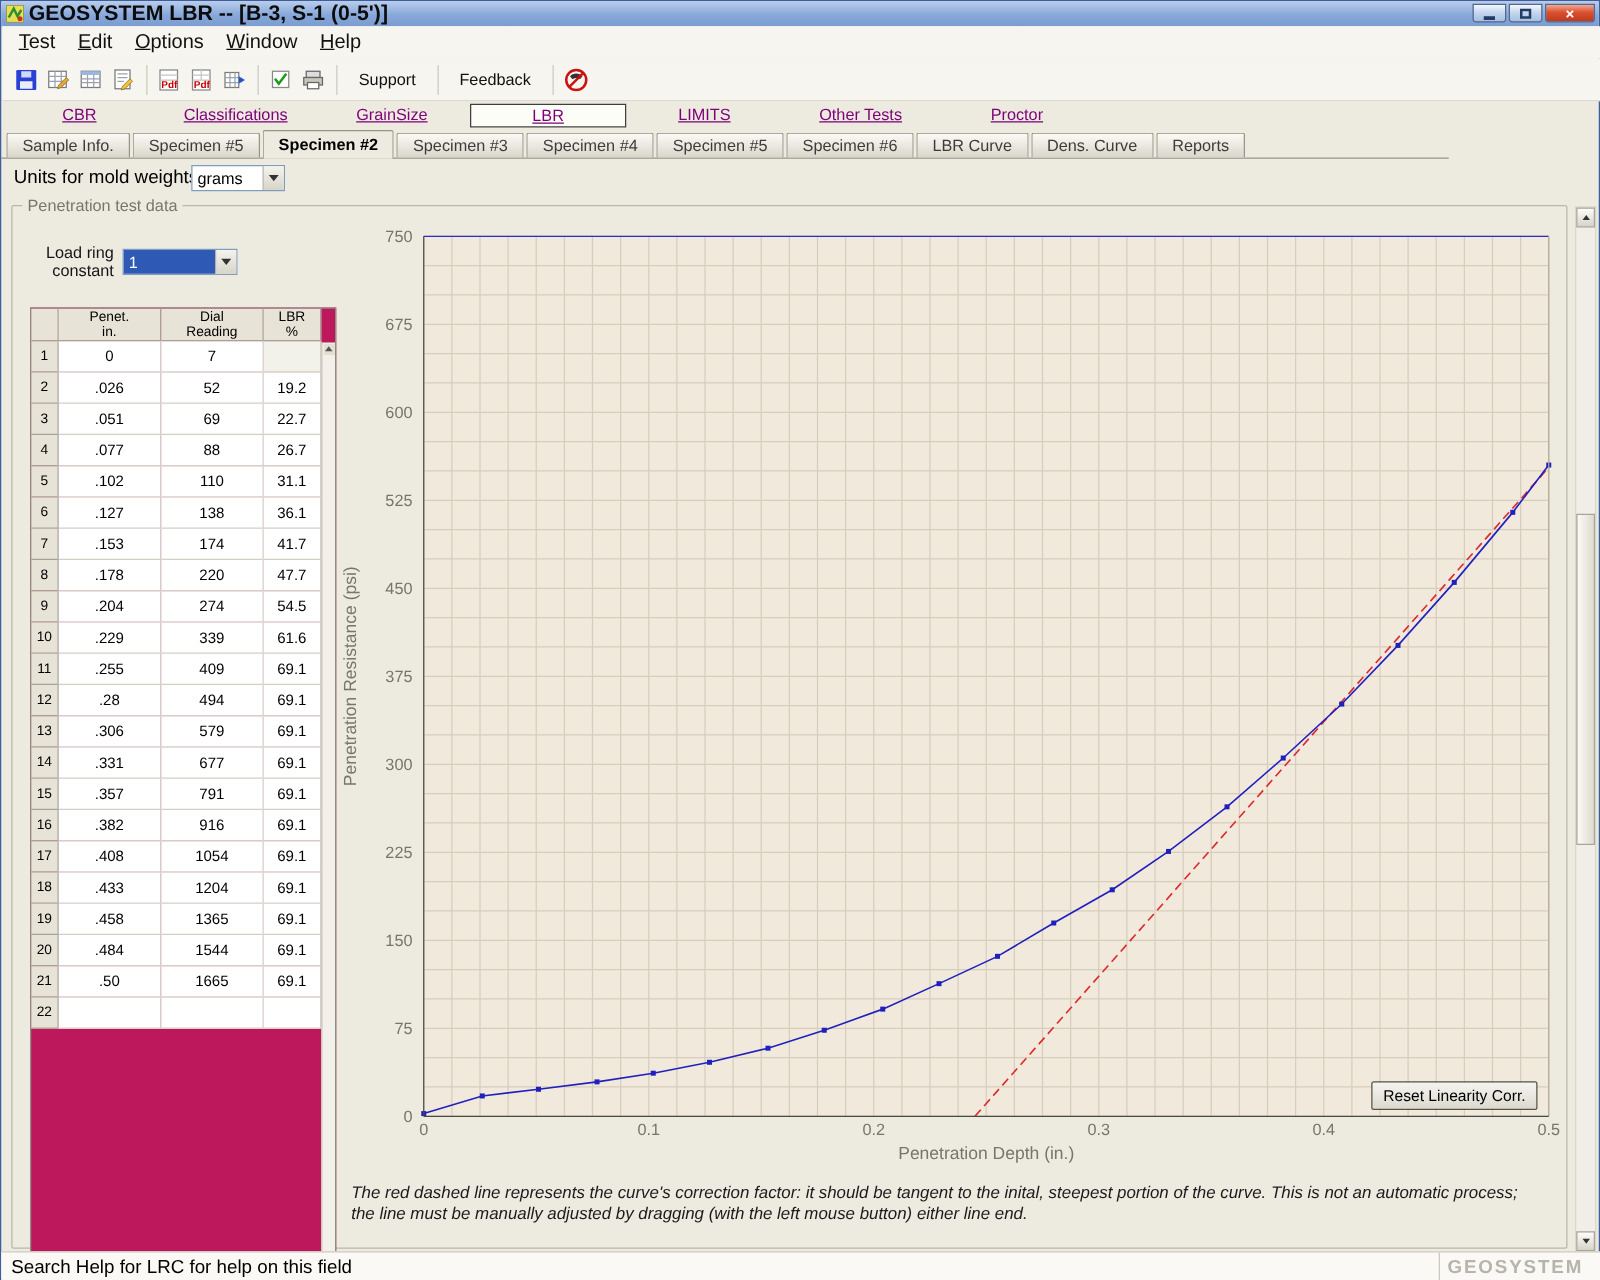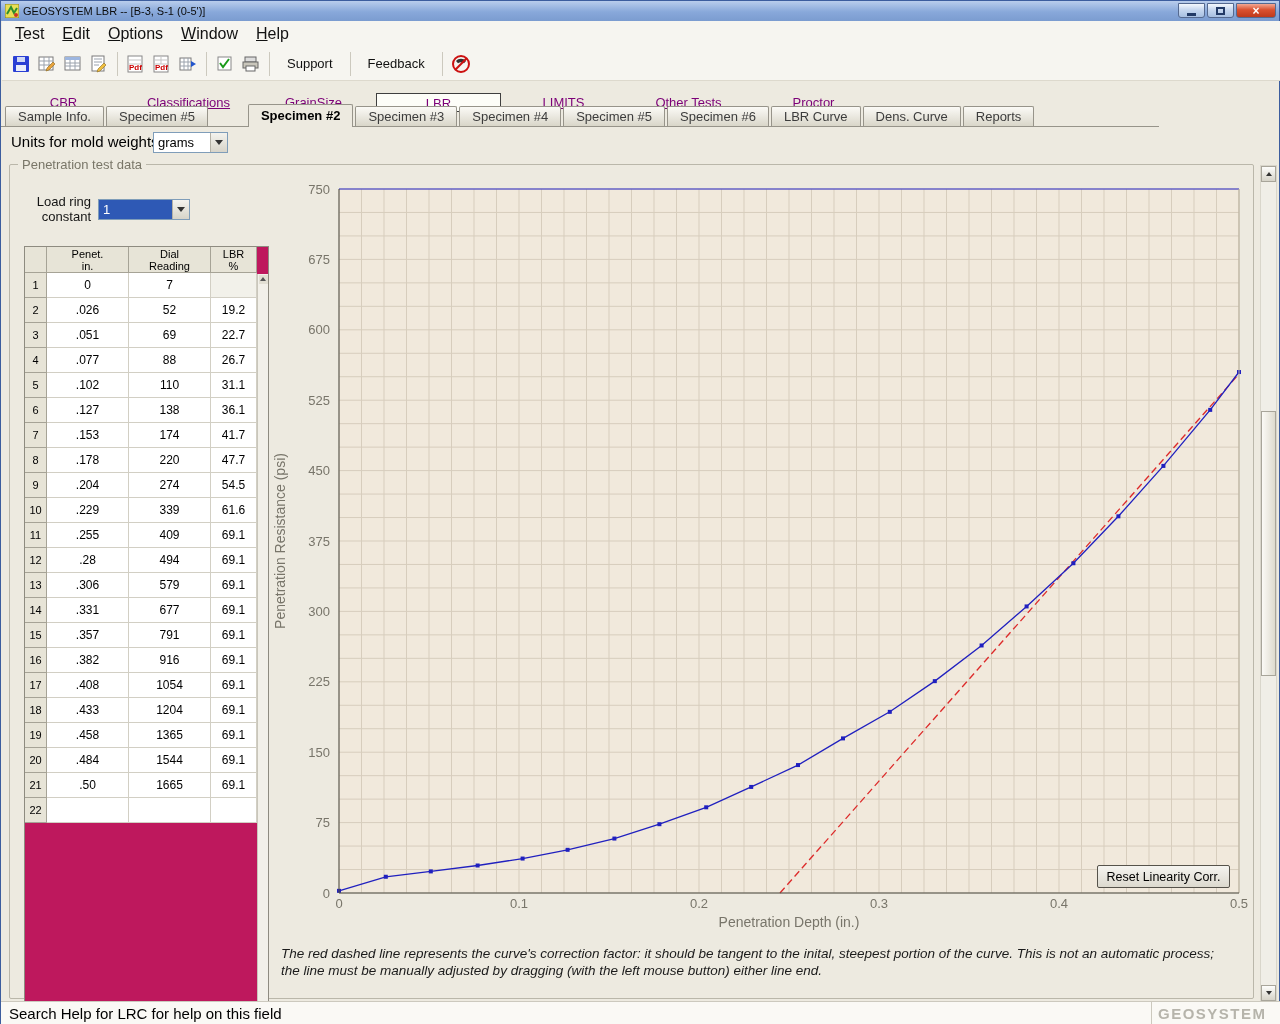--- a/index.html
+++ b/index.html
@@ -4,51 +4,51 @@
 <style>
   * { margin:0; padding:0; box-sizing:border-box; }
   html,body { width:1280px; height:1024px; }
   body { font-family:"Liberation Sans", sans-serif; background:#EDEAE0; overflow:hidden; }
   .window { position:relative; width:1280px; height:1024px; background:#EDEAE0; border:1px solid #3c5d9e; }
 
   
   .titlebar { position:absolute; left:0; top:0; width:100%; height:20px;
     background:linear-gradient(#b9cdec, #88a8da 55%, #7b9cd0); display:flex; align-items:center; }
   .app-icon { margin:0 4px 0 4px; }
-  .title-text { font-size:11px; font-weight:400; color:#0c0c0c; }
+  .title-text { font-size:17px; font-weight:700; color:#0c0c0c; }
   .title-buttons { position:absolute; right:3px; top:2px; display:flex; gap:2px; }
   .cap-btn { width:27px; height:15px; border:1px solid #55698f; border-radius:0 0 3px 3px;
     background:linear-gradient(#f4f8fd, #c6d7ef 45%, #a6bfe1); display:flex; align-items:center; justify-content:center;
     font-size:11px; color:#234; cursor:default; }
   .cap-btn.close { width:40px; background:linear-gradient(#f3a893, #da5130 45%, #bf3a1c); color:#fff; font-size:12px; font-weight:bold; }
   .min-glyph { width:9px; height:3px; background:#223a66; margin-top:7px; }
   .max-glyph { width:9px; height:8px; border:2px solid #223a66; }
 
   
   .menubar { position:absolute; left:1px; top:20px; width:1278px; height:26px; background:#f6f5f0;
     display:flex; align-items:center; padding-left:4px; }
   .menu-item { font-size:16px; color:#111; padding:0 9px; line-height:26px; }
   .toolbar { position:absolute; left:1px; top:46px; width:1278px; height:34px; background:#f6f5f0;
     border-bottom:1px solid #ddd9cd; display:flex; align-items:center; padding-left:6px; }
   .tbtn { width:26px; height:26px; display:flex; align-items:center; justify-content:center; }
   .tsep { width:1px; height:24px; background:#ccc9be; margin:0 5px; }
   .tool-text-btn { font-size:13px; color:#111; padding:0 12px; line-height:26px; }
 
   
   .linksrow { position:absolute; left:0; top:80px; width:880px; height:23px; display:flex; }
-  .link-cell { width:125px; height:19px; margin-top:12px; text-align:center; line-height:17px; }
+  .link-cell { width:125px; height:19px; margin-top:2px; text-align:center; line-height:17px; }
   .link-cell.active { border:1px solid #3f3f3f; background:#fdfdf8; }
   .module-link { font-size:13px; color:#7c0078; text-decoration:underline; }
 
   
   .tabsrow { position:absolute; left:0; top:103px; width:1158px; height:23px; display:flex; align-items:flex-end;
     padding-left:4px; border-bottom:1px solid #97948a; }
   .tab { height:20px; line-height:19px; padding:0 12px; margin-right:2px; font-size:13px; color:#3c3c3c;
     background:linear-gradient(#fbfaf6, #d9d6c9); border:1px solid #97948a; border-bottom:none; border-radius:2px 2px 0 0; }
-  .tab.active { height:23px; line-height:22px; font-weight:bold; color:#000; background:#EDEAE0; margin-bottom:-1px;margin-left:38px; }
+  .tab.active { height:23px; line-height:22px; font-weight:bold; color:#000; background:#EDEAE0; margin-bottom:-1px; }
 
   
   .unitsrow { position:absolute; left:0; top:126px; width:1280px; height:30px; }
   .units-label { position:absolute; left:10px; top:0; line-height:30px; font-size:15px; color:#000; }
   .combo { position:absolute; height:21px; border:1px solid #7f9db9; background:#fff; display:flex; }
   .combo-text { flex:1; font-size:13px; padding-left:4px; line-height:19px; color:#000; overflow:hidden; }
   .combo-text.selected { background:#2e59b5; color:#fff; }
   .combo-btn { width:17px; background:linear-gradient(#f4f3ee, #d7d4c9); border-left:1px solid #b4b1a6;
     display:flex; align-items:center; justify-content:center; }
   .tri { width:0; height:0; border-left:4px solid transparent; border-right:4px solid transparent; border-top:5px solid #333; }

